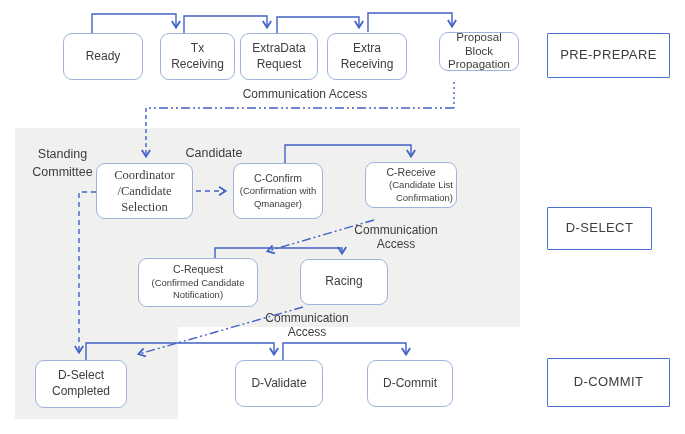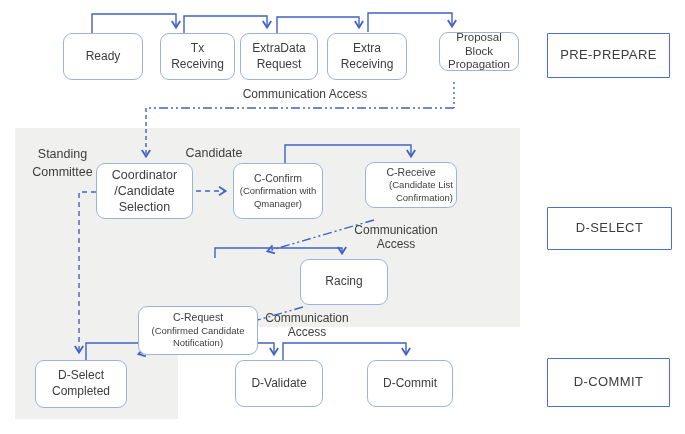--- a/index.html
+++ b/index.html
@@ -75,53 +75,53 @@
   <div class="box" style="left:240px;top:33px;width:78px;height:47px;">
     <span>ExtraData Request</span>
   </div>
   <div class="box" style="left:327px;top:33px;width:80px;height:47px;">
     <span>Extra Receiving</span>
   </div>
   <div class="box" style="left:415px;top:32px;width:80px;height:39px;font-size:11.5px;line-height:1.2;margin-left:24px;">
     <span>Proposal Block Propagation</span>
   </div>
 
-  <div class="box" style="left:96px;top:163px;width:97px;height:56px;font-size:12.5px;">
+  <div class="box" style="left:96px;top:163px;width:97px;height:56px;font-size:12.5px;font-family:Liberation Serif, serif;">
     <span>Coordinator /Candidate Selection</span>
   </div>
   <div class="box" style="left:233px;top:163px;width:90px;height:56px;">
     <span class="title2">C-Confirm</span>
     <span class="sub">(Confirmation with Qmanager)</span>
   </div>
   <div class="box" style="left:365px;top:162px;width:92px;height:46px;text-align:right;">
     <span class="title2">C-Receive</span>
     <span class="sub">(Candidate List Confirmation)</span>
   </div>
-  <div class="box" style="left:138px;top:258px;width:120px;height:49px;margin-top:48px;">
+  <div class="box" style="left:138px;top:258px;width:120px;height:49px;">
     <span class="title2">C-Request</span>
     <span class="sub">(Confirmed Candidate Notification)</span>
   </div>
   <div class="box" style="left:300px;top:259px;width:88px;height:46px;text-align:center;">
     <span>Racing</span>
   </div>
 
   <div class="box" style="left:35px;top:360px;width:92px;height:48px;text-align:center;">
     <span>D-Select Completed</span>
   </div>
   <div class="box" style="left:235px;top:360px;width:88px;height:47px;">
     <span>D-Validate</span>
   </div>
   <div class="box" style="left:367px;top:360px;width:86px;height:47px;">
     <span>D-Commit</span>
   </div>
 
   <div class="box phase" style="left:547px;top:33px;width:123px;height:45px;">
     <span>PRE-PREPARE</span>
   </div>
-  <div class="box phase" style="left:547px;top:207px;width:125px;height:43px;">
+  <div class="box phase" style="left:547px;top:207px;width:105px;height:43px;">
     <span>D-SELECT</span>
   </div>
   <div class="box phase" style="left:547px;top:358px;width:123px;height:49px;">
     <span>D-COMMIT</span>
   </div>
 
   <div class="note" style="left:225px;top:88px;width:160px;">Communication Access</div>
   <div class="note" style="left:340px;top:224px;width:112px;">Communication Access</div>
   <div class="note" style="left:251px;top:312px;width:112px;">Communication Access</div>
   <div class="note" style="left:20px;top:146px;width:85px;font-size:12.5px;line-height:1.4;">Standing Committee</div>

